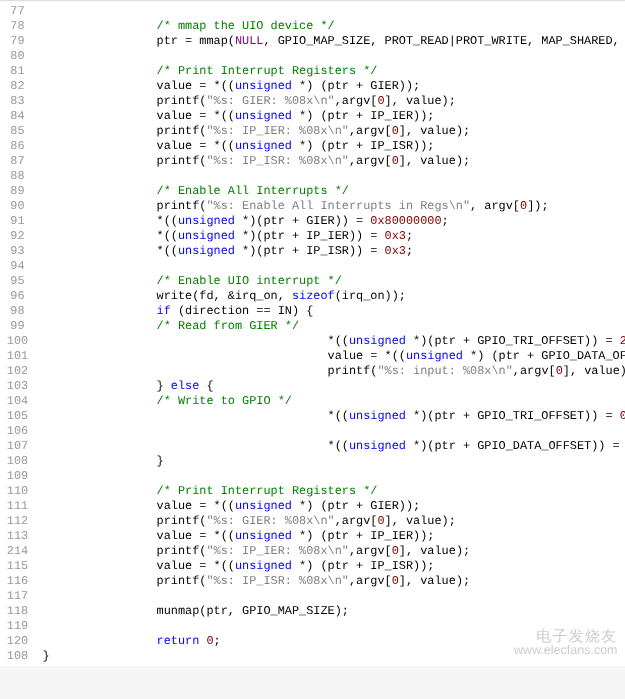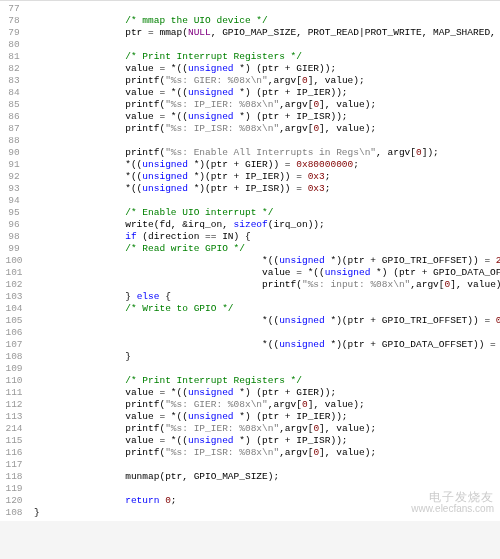--- a/index.html
+++ b/index.html
@@ -60,29 +60,30 @@
     <div class="line"><span class="ln">79</span><span class="code">                <span>ptr = mmap(</span><span class="m">NULL</span><span>, GPIO_MAP_SIZE, PROT_READ|PROT_WRITE, MAP_SHARED, fd, </span></span></div>
     <div class="line"><span class="ln">80</span><span class="code"></span></div>
     <div class="line"><span class="ln">81</span><span class="code">                <span class="c">/* Print Interrupt Registers */</span></span></div>
     <div class="line"><span class="ln">82</span><span class="code">                <span>value = *((</span><span class="k">unsigned</span><span> *) (ptr + GIER));</span></span></div>
     <div class="line"><span class="ln">83</span><span class="code">                <span>printf(</span><span class="s">"%s: GIER: %08x\n"</span><span>,argv[</span><span class="n">0</span><span>], value);</span></span></div>
     <div class="line"><span class="ln">84</span><span class="code">                <span>value = *((</span><span class="k">unsigned</span><span> *) (ptr + IP_IER));</span></span></div>
     <div class="line"><span class="ln">85</span><span class="code">                <span>printf(</span><span class="s">"%s: IP_IER: %08x\n"</span><span>,argv[</span><span class="n">0</span><span>], value);</span></span></div>
     <div class="line"><span class="ln">86</span><span class="code">                <span>value = *((</span><span class="k">unsigned</span><span> *) (ptr + IP_ISR));</span></span></div>
     <div class="line"><span class="ln">87</span><span class="code">                <span>printf(</span><span class="s">"%s: IP_ISR: %08x\n"</span><span>,argv[</span><span class="n">0</span><span>], value);</span></span></div>
     <div class="line"><span class="ln">88</span><span class="code"></span></div>
+    <div class="line"><span class="ln">89</span><span class="code">                <span class="c">/* Enable All Interrupts */</span></span></div>
     <div class="line"><span class="ln">90</span><span class="code">                <span>printf(</span><span class="s">"%s: Enable All Interrupts in Regs\n"</span><span>, argv[</span><span class="n">0</span><span>]);</span></span></div>
     <div class="line"><span class="ln">91</span><span class="code">                <span>*((</span><span class="k">unsigned</span><span> *)(ptr + GIER)) = </span><span class="n">0x80000000</span><span>;</span></span></div>
     <div class="line"><span class="ln">92</span><span class="code">                <span>*((</span><span class="k">unsigned</span><span> *)(ptr + IP_IER)) = </span><span class="n">0x3</span><span>;</span></span></div>
     <div class="line"><span class="ln">93</span><span class="code">                <span>*((</span><span class="k">unsigned</span><span> *)(ptr + IP_ISR)) = </span><span class="n">0x3</span><span>;</span></span></div>
     <div class="line"><span class="ln">94</span><span class="code"></span></div>
     <div class="line"><span class="ln">95</span><span class="code">                <span class="c">/* Enable UIO interrupt */</span></span></div>
     <div class="line"><span class="ln">96</span><span class="code">                <span>write(fd, &amp;irq_on, </span><span class="k">sizeof</span><span>(irq_on));</span></span></div>
     <div class="line"><span class="ln">98</span><span class="code">                <span class="k">if</span><span> (direction == IN) {</span></span></div>
-    <div class="line"><span class="ln">99</span><span class="code">                <span class="c">/* Read write GPIO */</span></span></div>
+    <div class="line"><span class="ln">99</span><span class="code">                <span class="c">/* Read from GIER */</span></span></div>
     <div class="line"><span class="ln">100</span><span class="code">                                        <span>*((</span><span class="k">unsigned</span><span> *)(ptr + GPIO_TRI_OFFSET)) = </span><span class="n">255</span></span></div>
     <div class="line"><span class="ln">101</span><span class="code">                                        <span>value = *((</span><span class="k">unsigned</span><span> *) (ptr + GPIO_DATA_OFFSET));</span></span></div>
     <div class="line"><span class="ln">102</span><span class="code">                                        <span>printf(</span><span class="s">"%s: input: %08x\n"</span><span>,argv[</span><span class="n">0</span><span>], value);</span></span></div>
     <div class="line"><span class="ln">103</span><span class="code">                <span>} </span><span class="k">else</span><span> {</span></span></div>
     <div class="line"><span class="ln">104</span><span class="code">                <span class="c">/* Write to GPIO */</span></span></div>
     <div class="line"><span class="ln">105</span><span class="code">                                        <span>*((</span><span class="k">unsigned</span><span> *)(ptr + GPIO_TRI_OFFSET)) = </span><span class="n">0</span></span></div>
     <div class="line"><span class="ln">106</span><span class="code"></span></div>
     <div class="line"><span class="ln">107</span><span class="code">                                        <span>*((</span><span class="k">unsigned</span><span> *)(ptr + GPIO_DATA_OFFSET)) = value;</span></span></div>
     <div class="line"><span class="ln">108</span><span class="code">                <span>}</span></span></div>
     <div class="line"><span class="ln">109</span><span class="code"></span></div>

